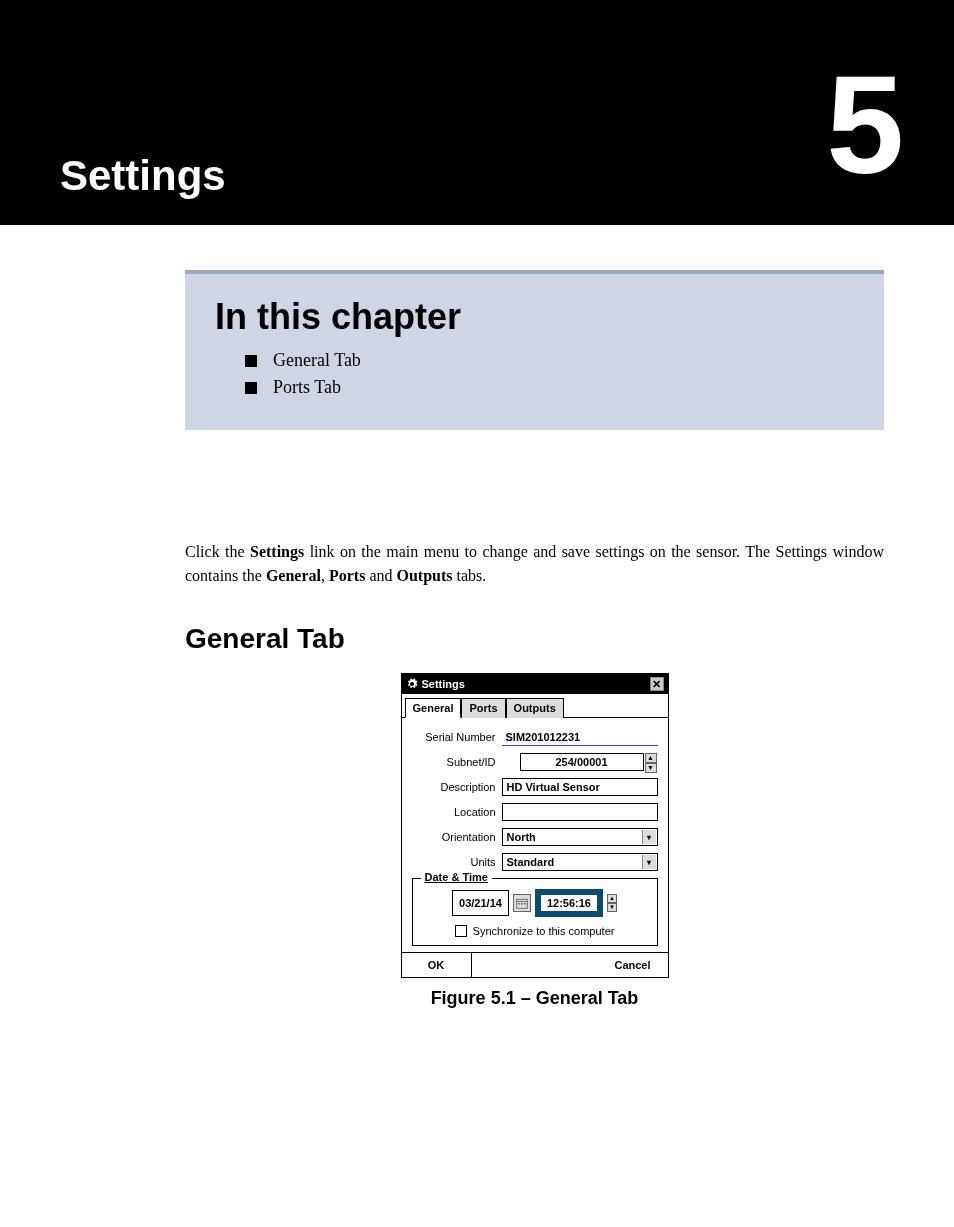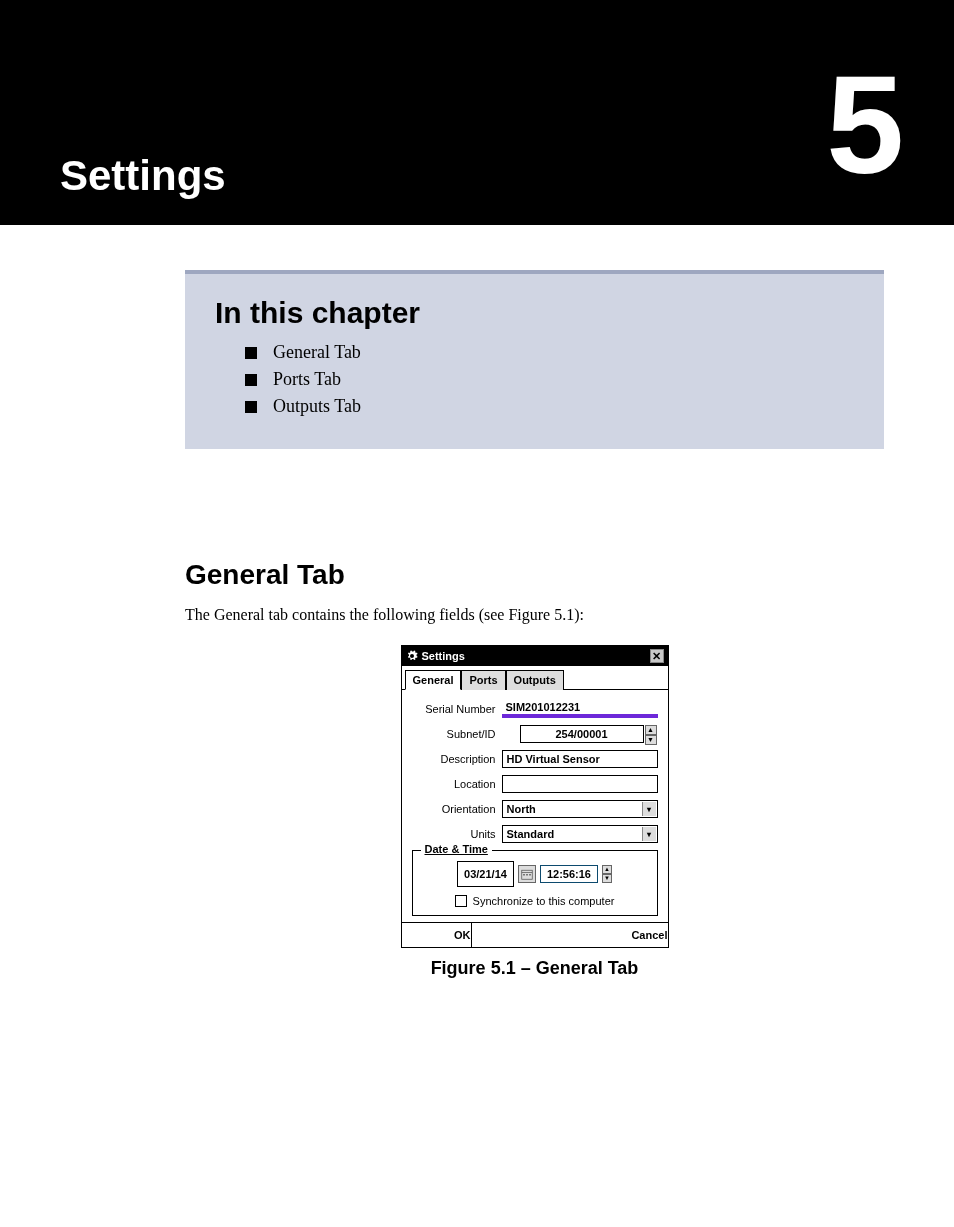--- a/index.html
+++ b/index.html
@@ -37,21 +37,21 @@
     padding: 45px 70px 0 185px;
   }
   .chapter-box {
     background: #d0d5e3;
     border-top: 4px solid #9ea7c0;
     padding: 22px 30px 26px 30px;
     margin-bottom: 110px;
   }
   .chapter-title {
     font-family: 'Trebuchet MS', Arial, sans-serif;
-    font-size: 30px;
+    font-size: 36px;
     font-weight: bold;
     margin-bottom: 12px;
   }
   .chapter-list {
     list-style: none;
     padding-left: 30px;
   }
   .chapter-list li {
     font-family: Georgia, serif;
     font-size: 18px;
@@ -220,21 +220,21 @@
     font-weight: bold;
   }
   .cal-icon {
     width: 18px;
     height: 18px;
     border: 1px solid #666;
     background: #ddd;
     display:flex;align-items:center;justify-content:center;
   }
   .time-box {
-    border: 1px solid #0c4a6e;
+    border: 6px solid #0c4a6e;
     padding: 2px 6px;
     font-weight: bold;
     position: relative;
   }
   .time-spin {
     display:flex;flex-direction:column;
   }
   .time-spin div{
     width:10px;height:9px;border:1px solid #666;background:#ddd;font-size:6px;text-align:center;line-height:7px;
   }
@@ -249,21 +249,21 @@
     height: 12px;
     border: 1px solid #000;
     background: #fff;
   }
   .dialog-buttons {
     display: flex;
     border-top: 1px solid #000;
   }
   .dialog-btn {
     flex: 1;
-    text-align: right;
+    text-align: center;
     padding: 6px 0;
     font-weight: bold;
     border-right: 1px solid #000;
   }
   .dialog-btn:first-child { flex: 0 0 70px; }
   .dialog-btn:last-child { border-right: none; flex: 0 0 70px; margin-left:auto;}
   .dialog-buttons-spacer { flex:1; }
   .figure-caption {
     text-align: center;
     font-family: 'Trebuchet MS', Arial, sans-serif;
@@ -280,27 +280,28 @@
   <div class="banner-number">5</div>
 </div>
 
 <div class="content">
 
   <div class="chapter-box">
     <div class="chapter-title">In this chapter</div>
     <ul class="chapter-list">
       <li>General Tab</li>
       <li>Ports Tab</li>
-      <li>Outputs Tab</li>
     </ul>
   </div>
 
+  <p class="body-text">
+    <span>Click the </span><b>Settings</b><span> link on the main menu to change and save settings on the sensor. The Settings window contains the </span><b>General</b><span>, </span><b>Ports</b><span> and </span><b>Outputs</b><span> tabs.</span>
+  </p>
 
   <h2 class="section-heading">General Tab</h2>
-  <p class="body-text" style="margin-bottom:10px;">The General tab contains the following fields (see Figure 5.1):</p>
 
   <div class="dialog-wrap">
     <div class="dialog">
       <div class="dialog-titlebar">
         <span class="gear">
           <svg viewBox="0 0 24 24" width="12" height="12" fill="#fff">
               <path d="M12 8a4 4 0 100 8 4 4 0 000-8zm9 4l2 1-1 3-2-1a9 9 0 01-2 2l1 2-3 1-1-2a9 9 0 01-3 0l-1 2-3-1 1-2a9 9 0 01-2-2l-2 1-1-3 2-1a9 9 0 010-3l-2-1 1-3 2 1a9 9 0 012-2l-1-2 3-1 1 2a9 9 0 013 0l1-2 3 1-1 2a9 9 0 012 2l2-1 1 3-2 1a9 9 0 010 3z"></path>
             </svg>
         </span>
         <span class="title-text">Settings</span>
@@ -308,21 +309,21 @@
       </div>
       <div class="tabs">
         <div class="tab active">General</div>
         <div class="tab">Ports</div>
         <div class="tab">Outputs</div>
       </div>
       <div class="tab-body">
 
         <div class="form-row">
           <div class="form-label">Serial Number</div>
-          <div class="form-field plain" style="border-bottom:4px solid #6d28d9;">SIM201012231</div>
+          <div class="form-field plain" style="border-bottom:1px solid #6d28d9;">SIM201012231</div>
         </div>
 
         <div class="form-row">
           <div class="form-label">Subnet/ID</div>
           <div class="form-field centered" style="margin-right:14px;margin-left:18px;">
             <span>254/00001</span>
             <div class="spinner-btns">
               <div class="spinner-btn">▲</div>
               <div class="spinner-btn">▼</div>
             </div>

